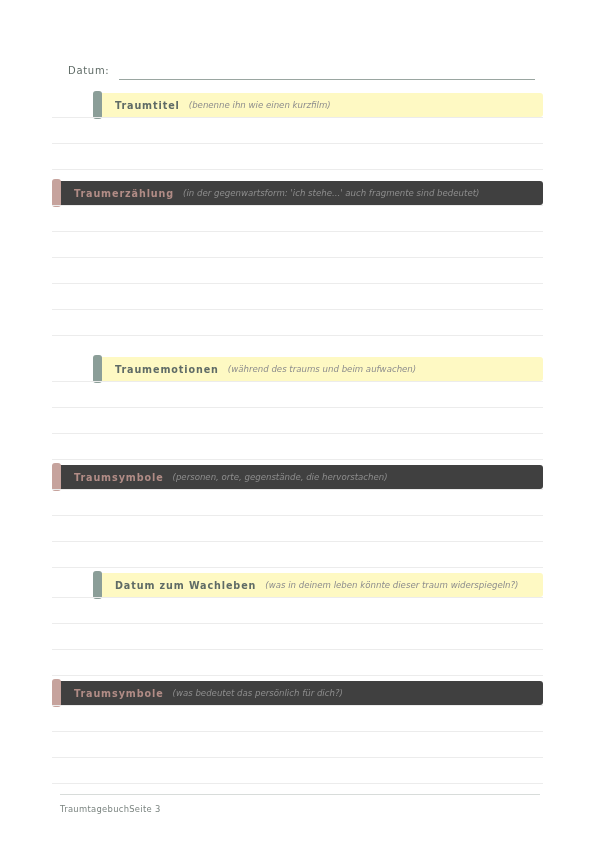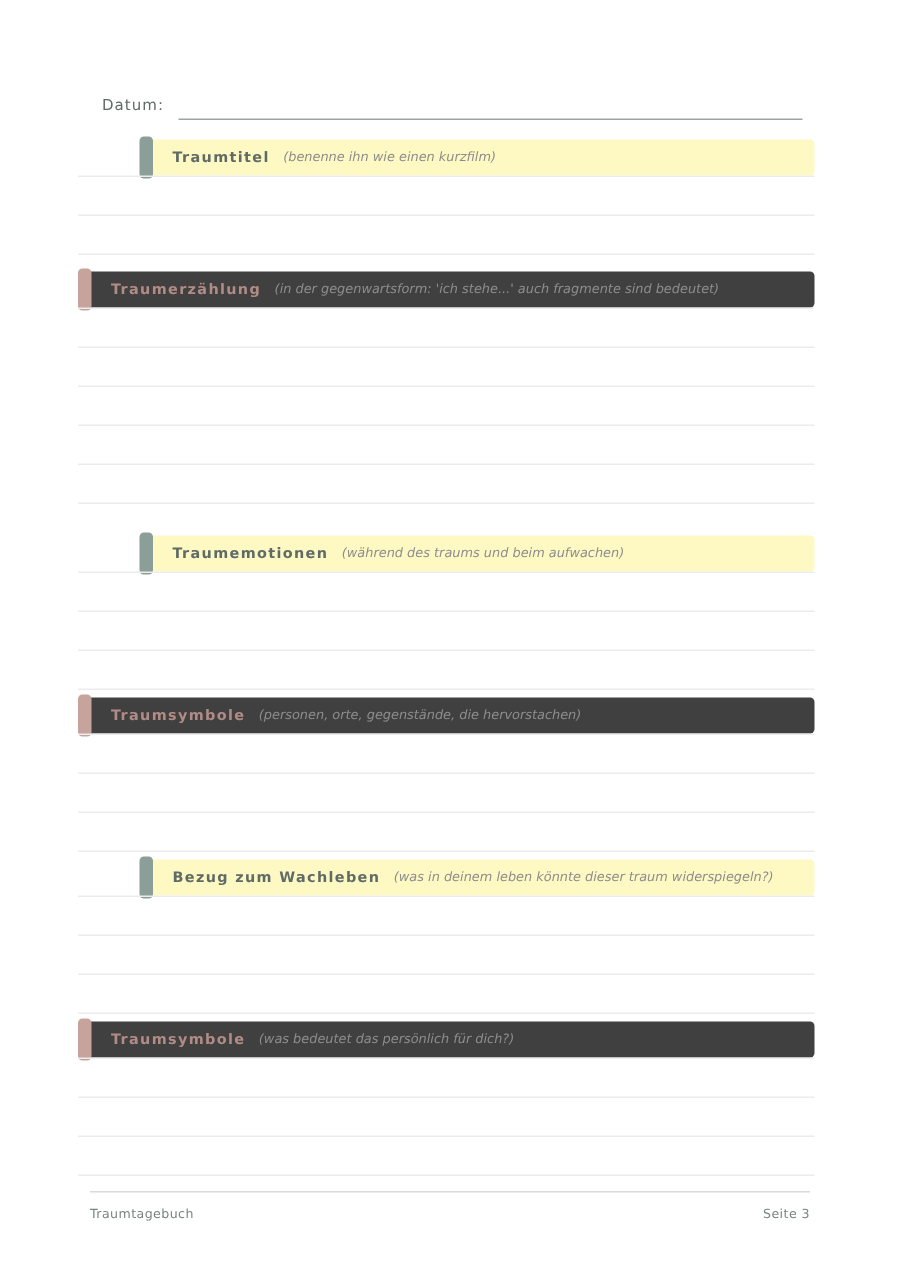--- a/index.html
+++ b/index.html
@@ -104,23 +104,21 @@
 
   
   .footer {
     position: absolute;
     left: 60px;
     right: 60px;
     top: 794px;
     border-top: 1px solid #d8dcda;
     padding-top: 9px;
     display: flex;
-    justify-content: space-between;
     align-items: center;
-    gap: 46px;
   }
   .footer-text {
     font-size: 8.4px;
     color: #7b8480;
     letter-spacing: 0.3px;
   }
 </style>
 </head>
 <body>
 
@@ -177,21 +175,21 @@
         </div>
         <div class="lines">
           <div class="rule"></div>
           <div class="rule"></div>
           <div class="rule"></div>
         </div>
       </div>
       <div class="section v-green" style="top: 573px;">
         <div class="sec-header">
           <span class="sec-accent"></span>
-          <span class="sec-title">Bezug zum Wachleben</span>
+          <span class="sec-title">Datum zum Wachleben</span>
           <span class="sec-hint">(was in deinem leben könnte dieser traum widerspiegeln?)</span>
         </div>
         <div class="lines">
           <div class="rule"></div>
           <div class="rule"></div>
           <div class="rule"></div>
         </div>
       </div>
       <div class="section v-pink" style="top: 681px;">
         <div class="sec-header">

